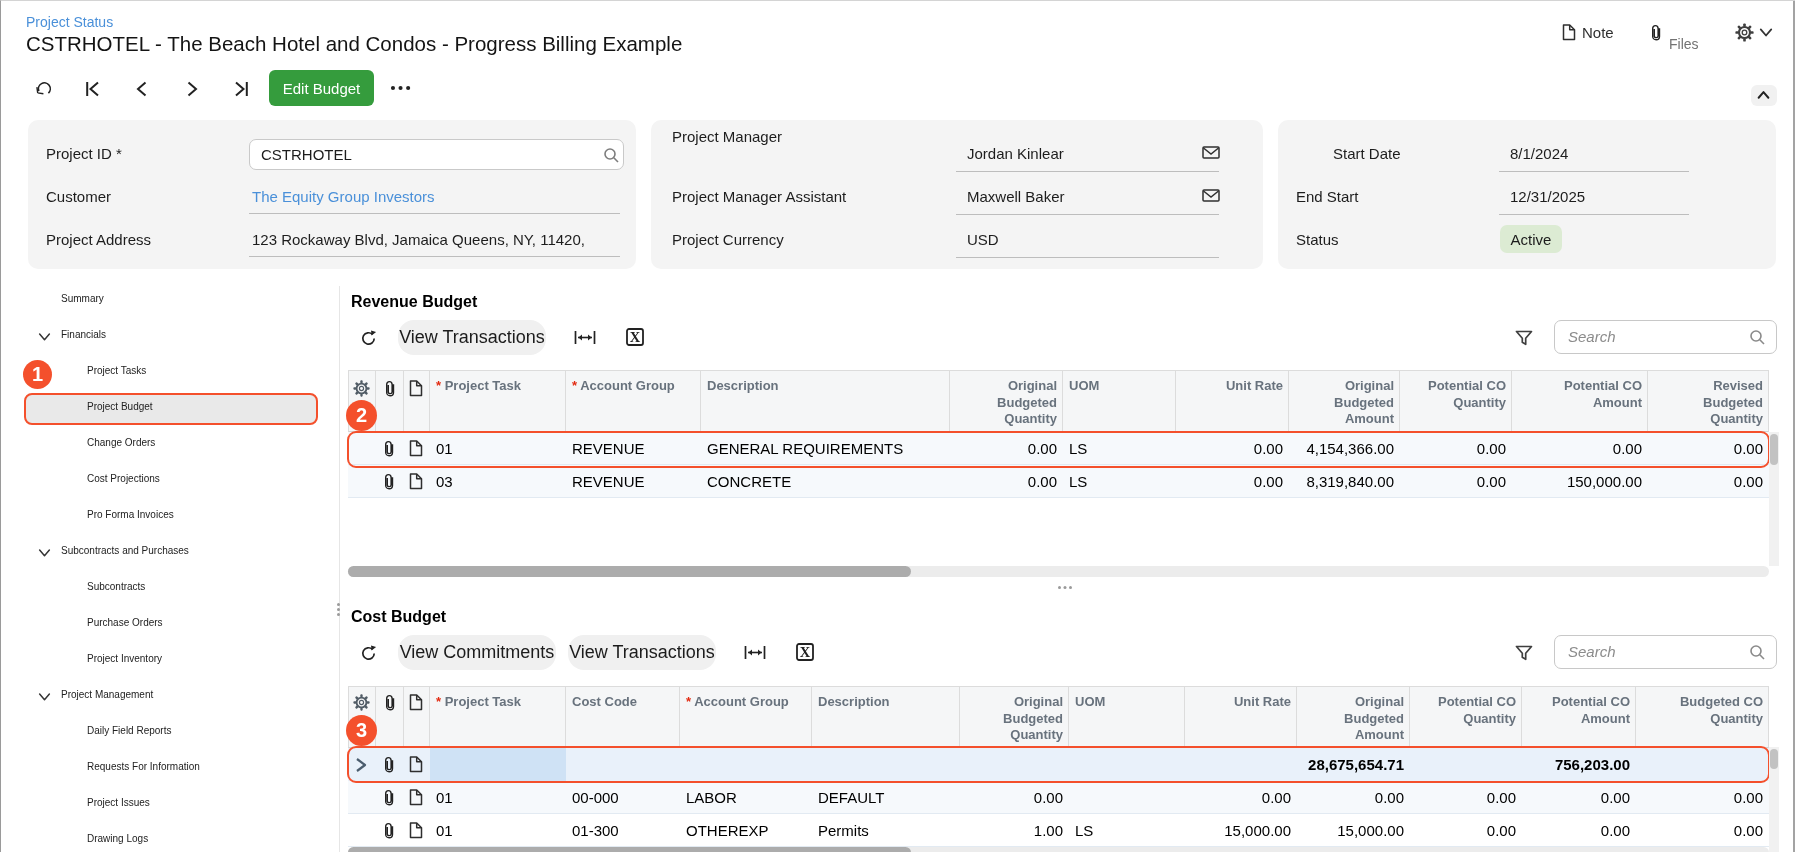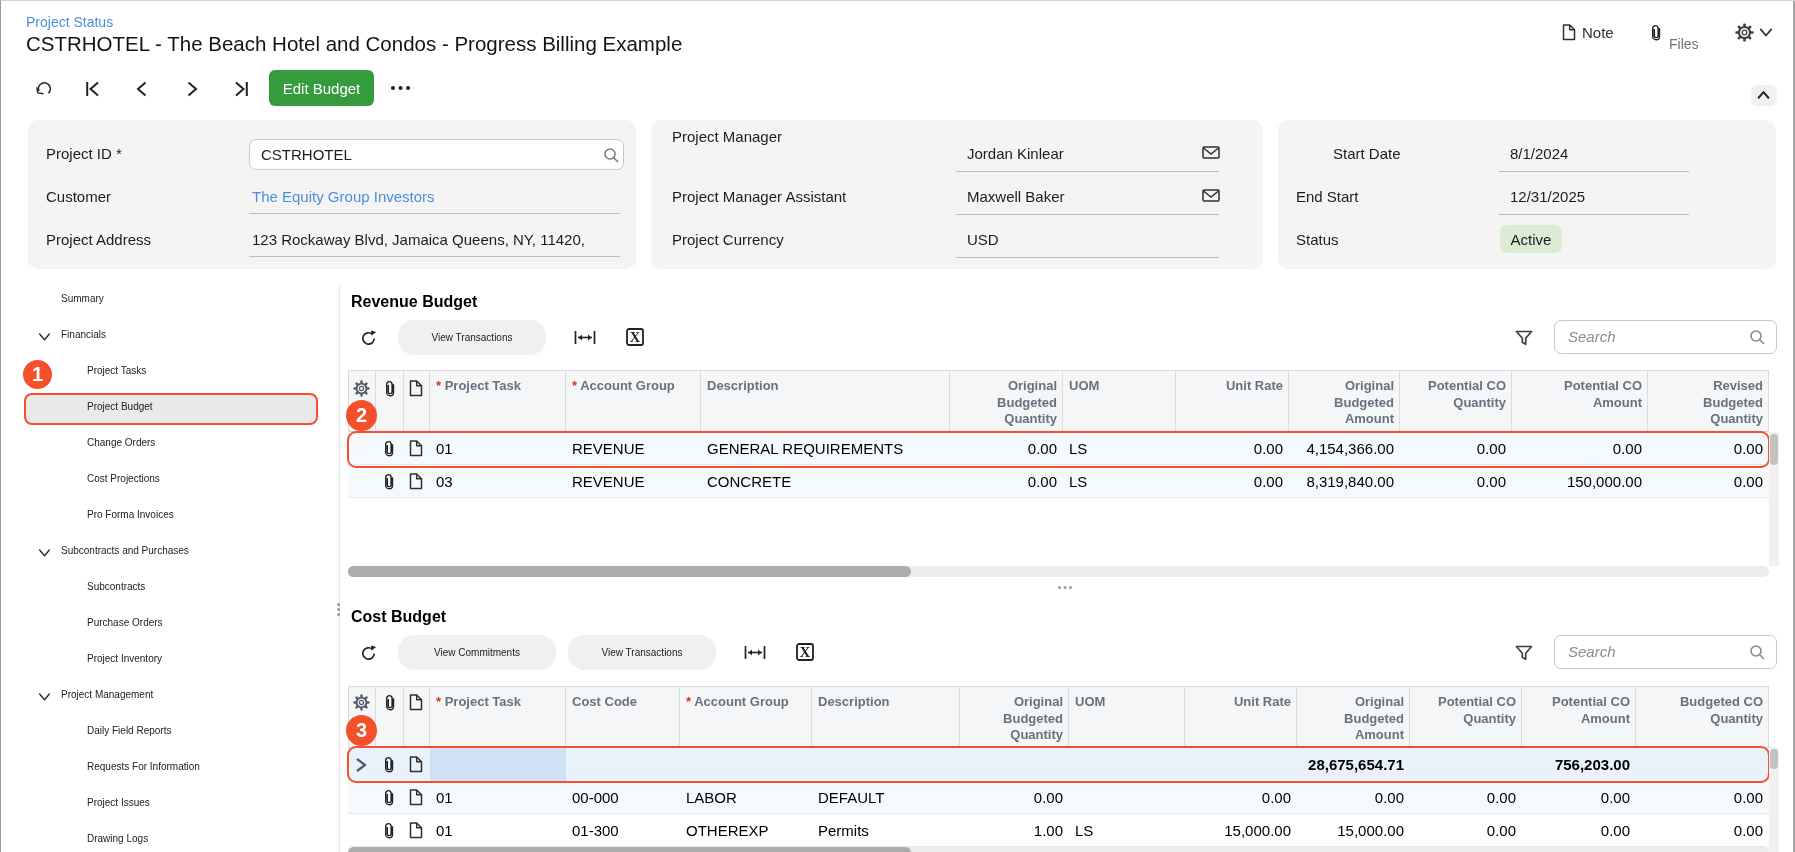--- a/index.html
+++ b/index.html
@@ -8,21 +8,21 @@
 .abs{position:absolute}
 .lbl{font-size:15px;color:#1d1d1d;white-space:nowrap}
 .link{font-size:15px;color:#4a90d9;white-space:nowrap}
 .uline{position:absolute;height:1px;background:#bdbdbd}
 .panel{position:absolute;top:119px;height:149px;background:#f4f4f4;border-radius:10px}
 .chip{position:absolute;background:#dcebd3;border-radius:7px;font-size:15px;color:#1c1c1c;
 display:flex;align-items:center;justify-content:center}
 .navitem{position:absolute;font-size:10px;color:#222;white-space:nowrap}
 .badge{position:absolute;background:#f4502c;border-radius:50%;color:#fff;font-weight:bold;
 display:flex;align-items:center;justify-content:center;font-size:20px}
-.btn{position:absolute;background:#f0f0f0;border-radius:16px;font-size:10px;color:#1c1c1c;
+.btn{position:absolute;background:#f0f0f0;border-radius:16px;font-size:18px;color:#1c1c1c;
 display:flex;align-items:center;justify-content:center;white-space:nowrap}
 .sectitle{position:absolute;font-size:16px;font-weight:bold;color:#000}
 .search{position:absolute;width:223px;height:34px;border:1px solid #c8c8c8;border-radius:7px;background:#fff}
 .search span{position:absolute;left:13px;top:7px;font-size:15px;font-style:italic;color:#8c8c8c}
 table.grid{position:absolute;border-collapse:separate;border-spacing:0;table-layout:fixed}
 table.grid th{background:#f5f6f7;border-right:1px solid #dcdcdc;border-top:1px solid #dcdcdc;border-bottom:1px solid #d2d2d2;
 font-size:13px;font-weight:bold;color:#68727d;vertical-align:top;padding:7px 5px 0 6px;line-height:16.5px;text-align:left}
 table.grid th.r{text-align:right}
 table.grid th:first-child{border-left:1px solid #dcdcdc}
 table.grid td{font-size:15px;color:#000;padding:0 6px;white-space:nowrap;overflow:hidden}

